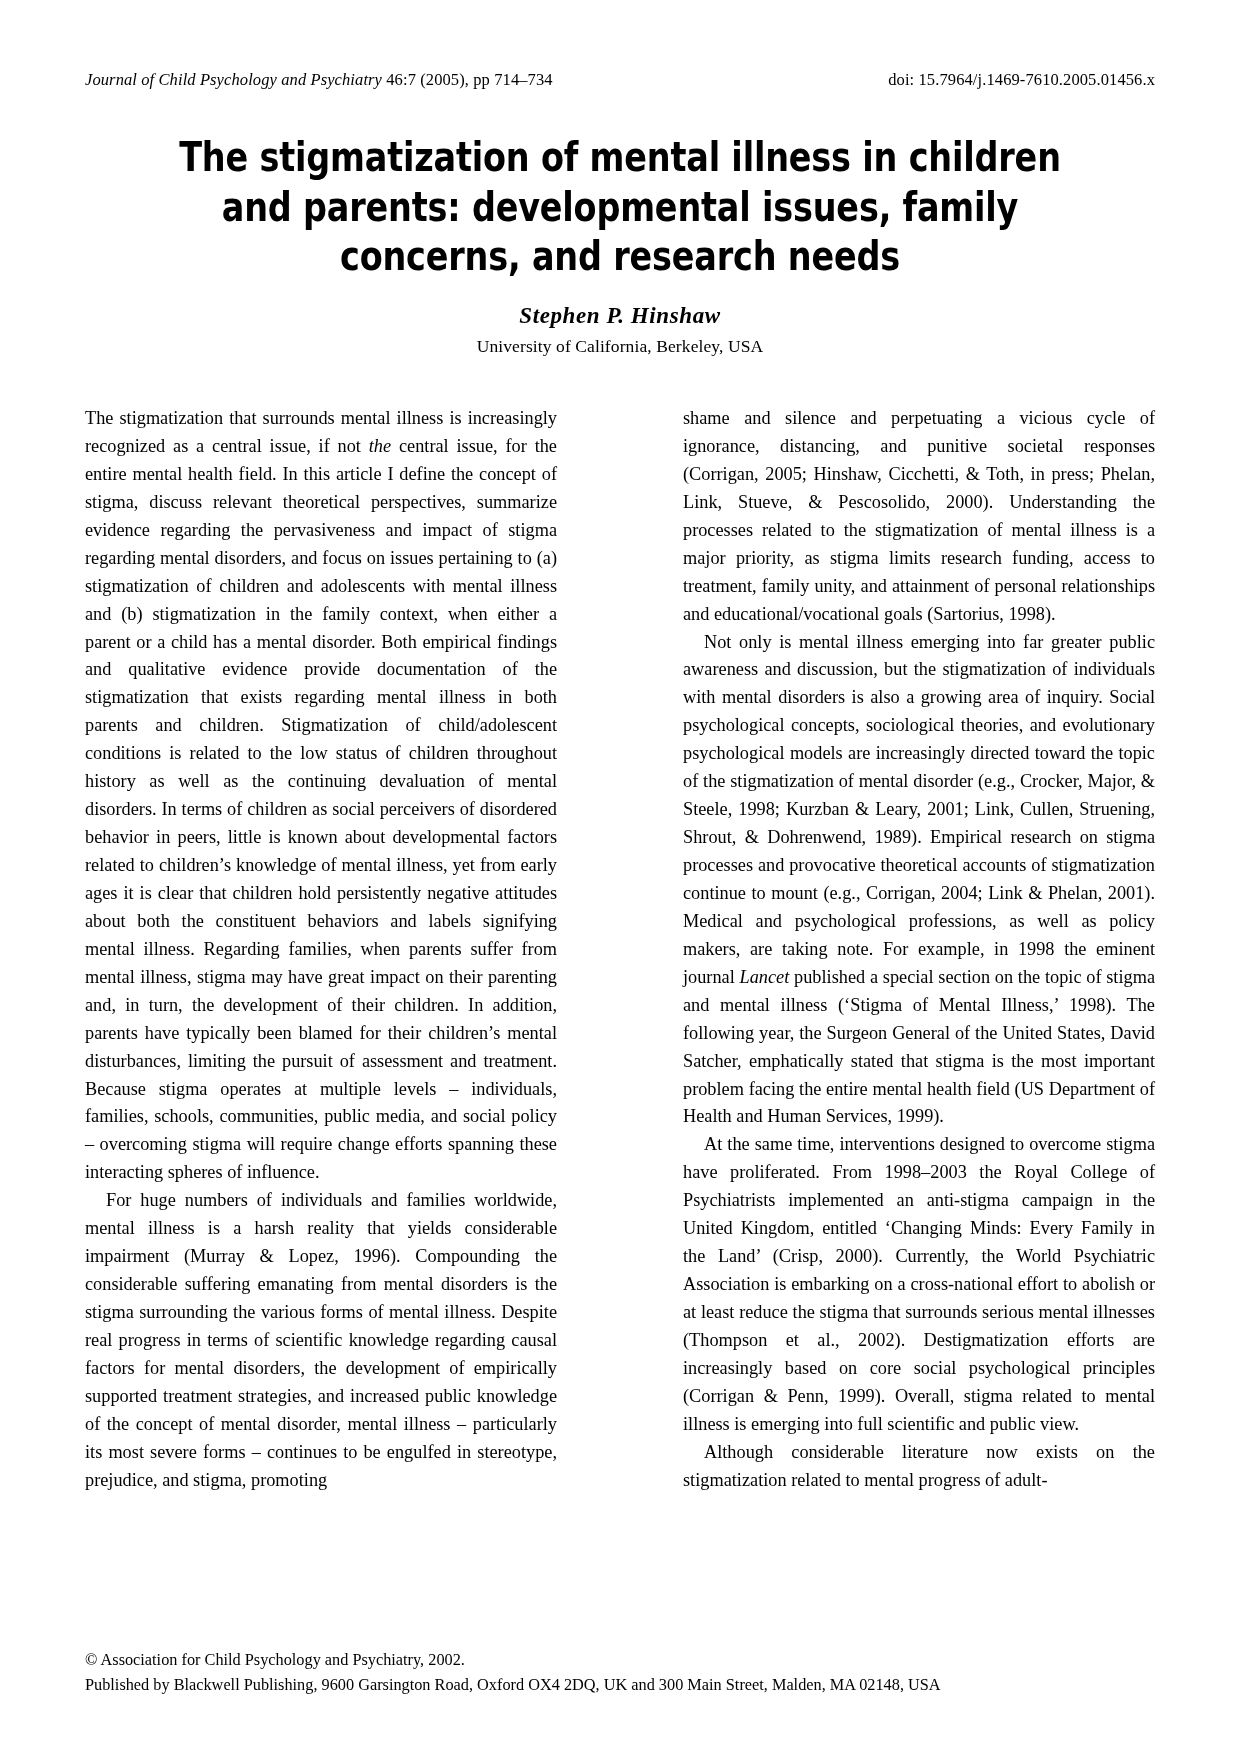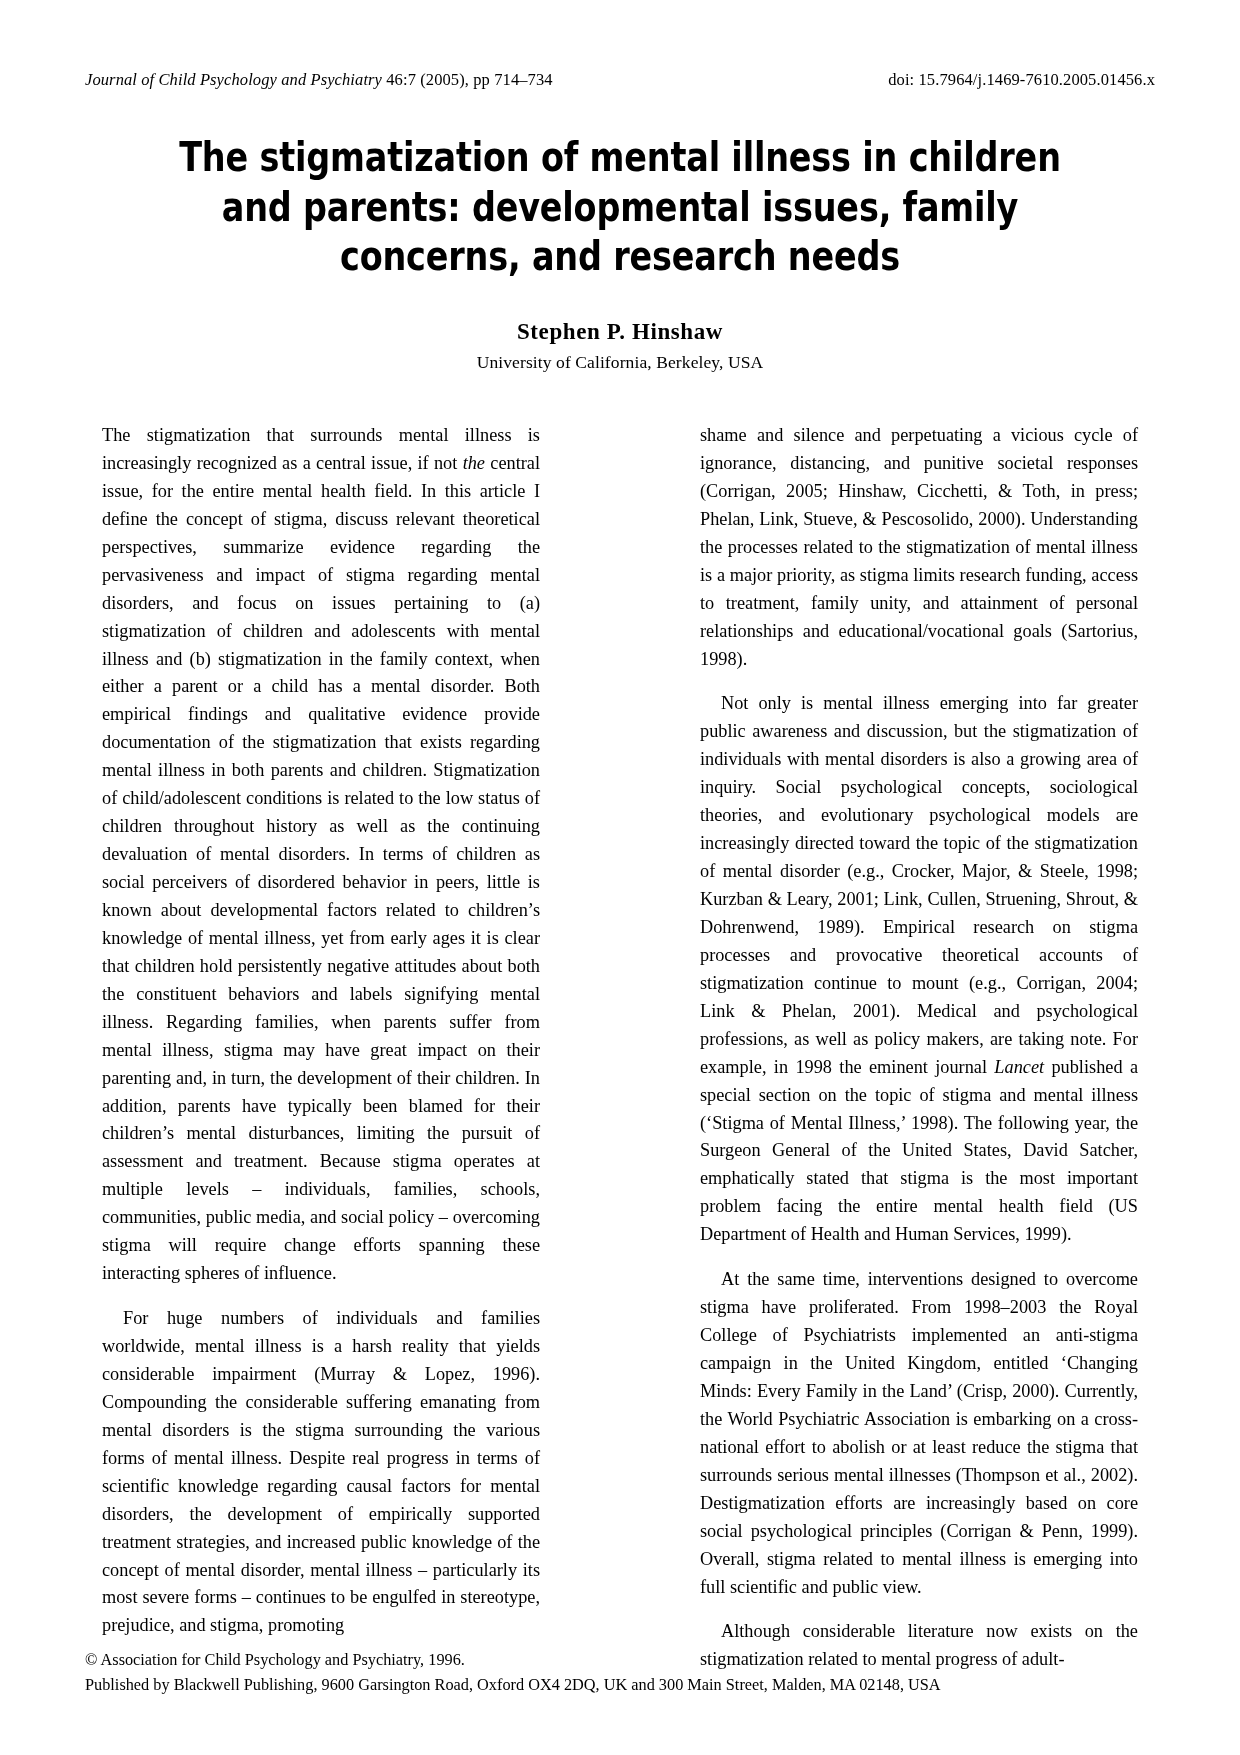--- a/index.html
+++ b/index.html
@@ -65,21 +65,22 @@
     position: absolute;
     top: 303px;
     left: 0;
     width: 1240px;
     text-align: center;
   }
   .author-name {
     font-size: 23px;
     font-weight: bold;
     letter-spacing: 0.6px;
-    margin: 16px 0 7px 0;
+    margin: 0 0 7px 0;
+    font-style: italic;
   }
   .author-affil {
     font-size: 17.5px;
     margin: 4px;
     letter-spacing: 0.1px;
   }
 
   
   .columns {
     position: absolute;
@@ -92,21 +93,21 @@
   }
   .col {
     width: 472px;
     font-size: 18.3px;
     line-height: 1.527;
     text-align: justify;
     text-justify: inter-word;
     hyphens: none;
   }
   .col p {
-    margin: 17px;
+    margin: 0;
     text-indent: 0;
   }
   .col p.indent {
     text-indent: 21px;
   }
   .col p:last-child { }
   .it { font-style: italic; }
 
   
   .footer {
@@ -148,17 +149,17 @@
     <div class="col">
       <p>shame and silence and perpetuating a vicious cycle of ignorance, distancing, and punitive societal responses (Corrigan, 2005; Hinshaw, Cicchetti, &amp; Toth, in press; Phelan, Link, Stueve, &amp; Pescosolido, 2000). Understanding the processes related to the stigmatization of mental illness is a major priority, as stigma limits research funding, access to treatment, family unity, and attainment of personal relationships and educational/vocational goals (Sartorius, 1998).</p>
       <p class="indent"><span>Not only is mental illness emerging into far greater public awareness and discussion, but the stigmatization of individuals with mental disorders is also a growing area of inquiry. Social psychological concepts, sociological theories, and evolutionary psychological models are increasingly directed toward the topic of the stigmatization of mental disorder (e.g., Crocker, Major, &amp; Steele, 1998; Kurzban &amp; Leary, 2001; Link, Cullen, Struening, Shrout, &amp; Dohrenwend, 1989). Empirical research on stigma processes and provocative theoretical accounts of stigmatization continue to mount (e.g., Corrigan, 2004; Link &amp; Phelan, 2001). Medical and psychological professions, as well as policy makers, are taking note. For example, in 1998 the eminent journal </span><span class="it">Lancet</span><span> published a special section on the topic of stigma and mental illness (‘Stigma of Mental Illness,’ 1998). The following year, the Surgeon General of the United States, David Satcher, emphatically stated that stigma is the most important problem facing the entire mental health field (US Department of Health and Human Services, 1999).</span></p>
       <p class="indent">At the same time, interventions designed to overcome stigma have proliferated. From 1998–2003 the Royal College of Psychiatrists implemented an anti-stigma campaign in the United Kingdom, entitled ‘Changing Minds: Every Family in the Land’ (Crisp, 2000). Currently, the World Psychiatric Association is embarking on a cross-national effort to abolish or at least reduce the stigma that surrounds serious mental illnesses (Thompson et al., 2002). Destigmatization efforts are increasingly based on core social psychological principles (Corrigan &amp; Penn, 1999). Overall, stigma related to mental illness is emerging into full scientific and public view.</p>
       <p class="indent">Although considerable literature now exists on the stigmatization related to mental progress of adult-</p>
     </div>
 
   </div>
 
   <div class="footer">
-    <div>© Association for Child Psychology and Psychiatry, 1996.</div>
+    <div>© Association for Child Psychology and Psychiatry, 2002.</div>
     <div>Published by Blackwell Publishing, 9600 Garsington Road, Oxford OX4 2DQ, UK and 300 Main Street, Malden, MA 02148, USA</div>
   </div>
 
 </div>
 
 </body></html>

